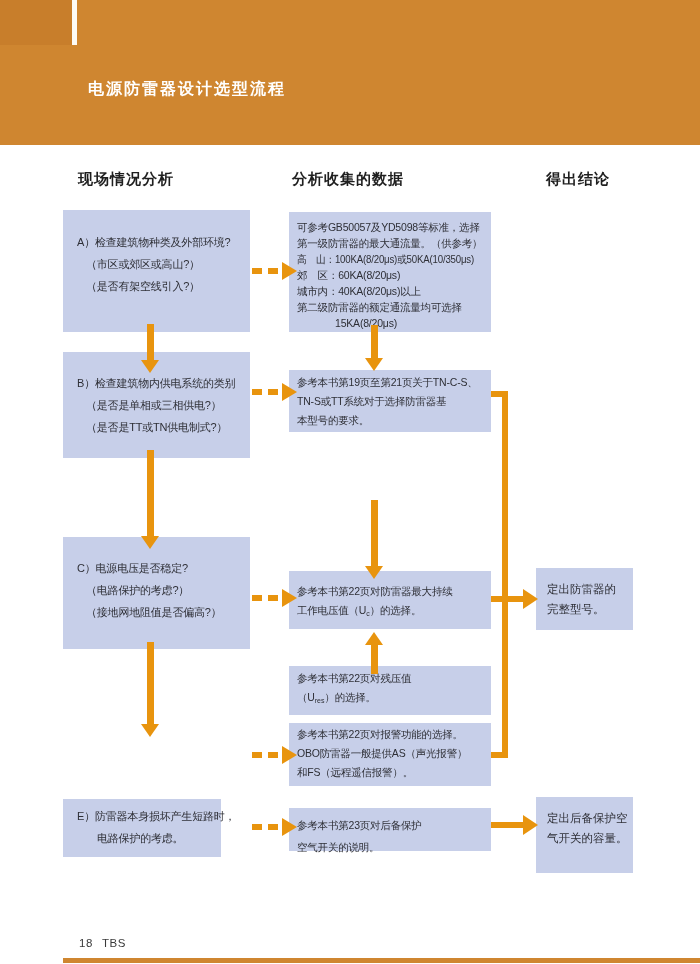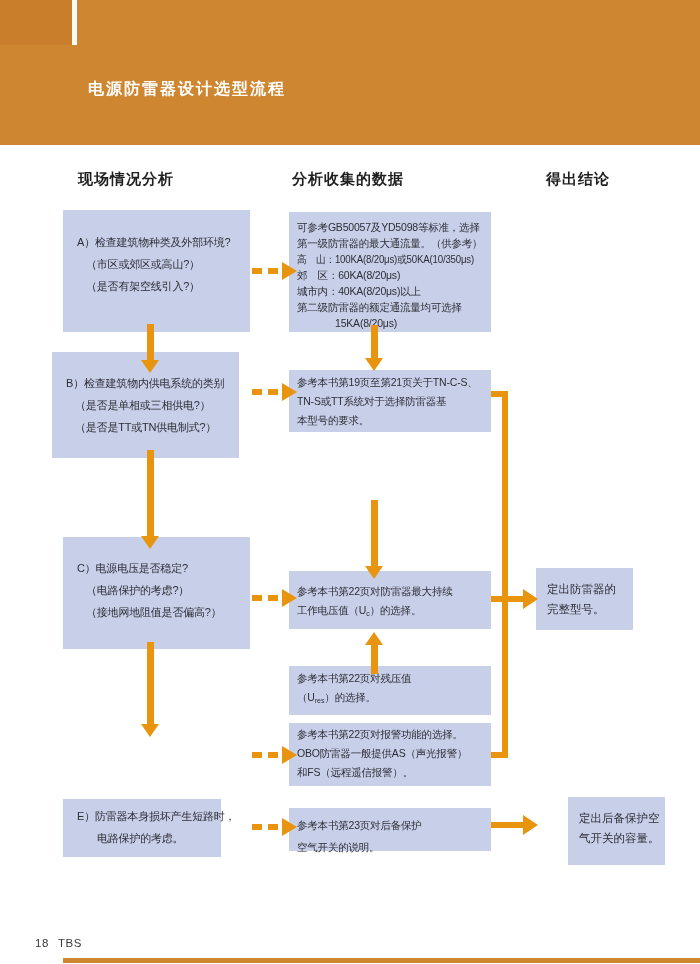--- a/index.html
+++ b/index.html
@@ -47,21 +47,21 @@
     border-left:9px solid transparent;border-right:9px solid transparent;
     border-bottom:13px solid #E8940E;}
   .head-right{position:absolute;width:0;height:0;
     border-top:9px solid transparent;border-bottom:9px solid transparent;
     border-left:15px solid #E8940E;}
   .head-right-lg{position:absolute;width:0;height:0;
     border-top:10px solid transparent;border-bottom:10px solid transparent;
     border-left:15px solid #E8940E;}
   .dash{position:absolute;height:6px;width:10px;background:#E8940E;}
   
-  .footer-text{position:absolute;top:937px;font-size:11.5px;color:#3a3a3a;letter-spacing:0.5px;}
+  .footer-text{position:absolute;top:937px;font-size:11.5px;color:#3a3a3a;letter-spacing:0.5px;margin-left:44px;}
   .footer-rule{position:absolute;left:63px;top:958px;width:637px;height:5px;background:#CF8630;}
 </style>
 </head>
 <body>
 
 <div id="page">
 
   <div class="banner">
     <div class="banner-corner"></div>
     <div class="banner-tick"></div>
@@ -71,21 +71,21 @@
   <div class="colhead" style="left:78px">现场情况分析</div>
   <div class="colhead" style="left:292px">分析收集的数据</div>
   <div class="colhead" style="left:546px">得出结论</div>
 
   <div class="fbox lbox" style="left:63px;top:210px;width:187px;height:122px">
     <div class="tl" style="left:14px;top:27px">A）检查建筑物种类及外部环境?</div>
     <div class="tl" style="left:23px;top:49px">（市区或郊区或高山?）</div>
     <div class="tl" style="left:23px;top:71px">（是否有架空线引入?）</div>
   </div>
 
-  <div class="fbox lbox" style="left:52px;top:352px;width:187px;height:106px">
+  <div class="fbox lbox" style="left:63px;top:352px;width:187px;height:106px">
     <div class="tl" style="left:14px;top:26px">B）检查建筑物内供电系统的类别</div>
     <div class="tl" style="left:23px;top:48px">（是否是单相或三相供电?）</div>
     <div class="tl" style="left:23px;top:70px">（是否是TT或TN供电制式?）</div>
   </div>
 
   <div class="fbox lbox" style="left:63px;top:537px;width:187px;height:112px">
     <div class="tl" style="left:14px;top:26px">C）电源电压是否稳定?</div>
     <div class="tl" style="left:23px;top:48px">（电路保护的考虑?）</div>
     <div class="tl" style="left:23px;top:70px">（接地网地阻值是否偏高?）</div>
   </div>
@@ -132,21 +132,21 @@
   <div class="fbox mbox" style="left:289px;top:808px;width:202px;height:43px">
     <div class="tl" style="left:8px;top:12px">参考本书第23页对后备保护</div>
     <div class="tl" style="left:8px;top:34px">空气开关的说明。</div>
   </div>
 
   <div class="fbox rbox" style="left:536px;top:568px;width:97px;height:62px">
     <div class="tl" style="left:11px;top:16px">定出防雷器的</div>
     <div class="tl" style="left:11px;top:36px">完整型号。</div>
   </div>
 
-  <div class="fbox rbox" style="left:568px;top:797px;width:97px;height:68px">
+  <div class="fbox rbox" style="left:536px;top:797px;width:97px;height:76px">
     <div class="tl" style="left:11px;top:16px">定出后备保护空</div>
     <div class="tl" style="left:11px;top:36px">气开关的容量。</div>
   </div>
 
   <div class="stem-v" style="left:147px;top:324px;height:36px"></div>
   <div class="head-down" style="left:141px;top:360px"></div>
 
   <div class="stem-v" style="left:147px;top:450px;height:86px"></div>
   <div class="head-down" style="left:141px;top:536px"></div>
 

